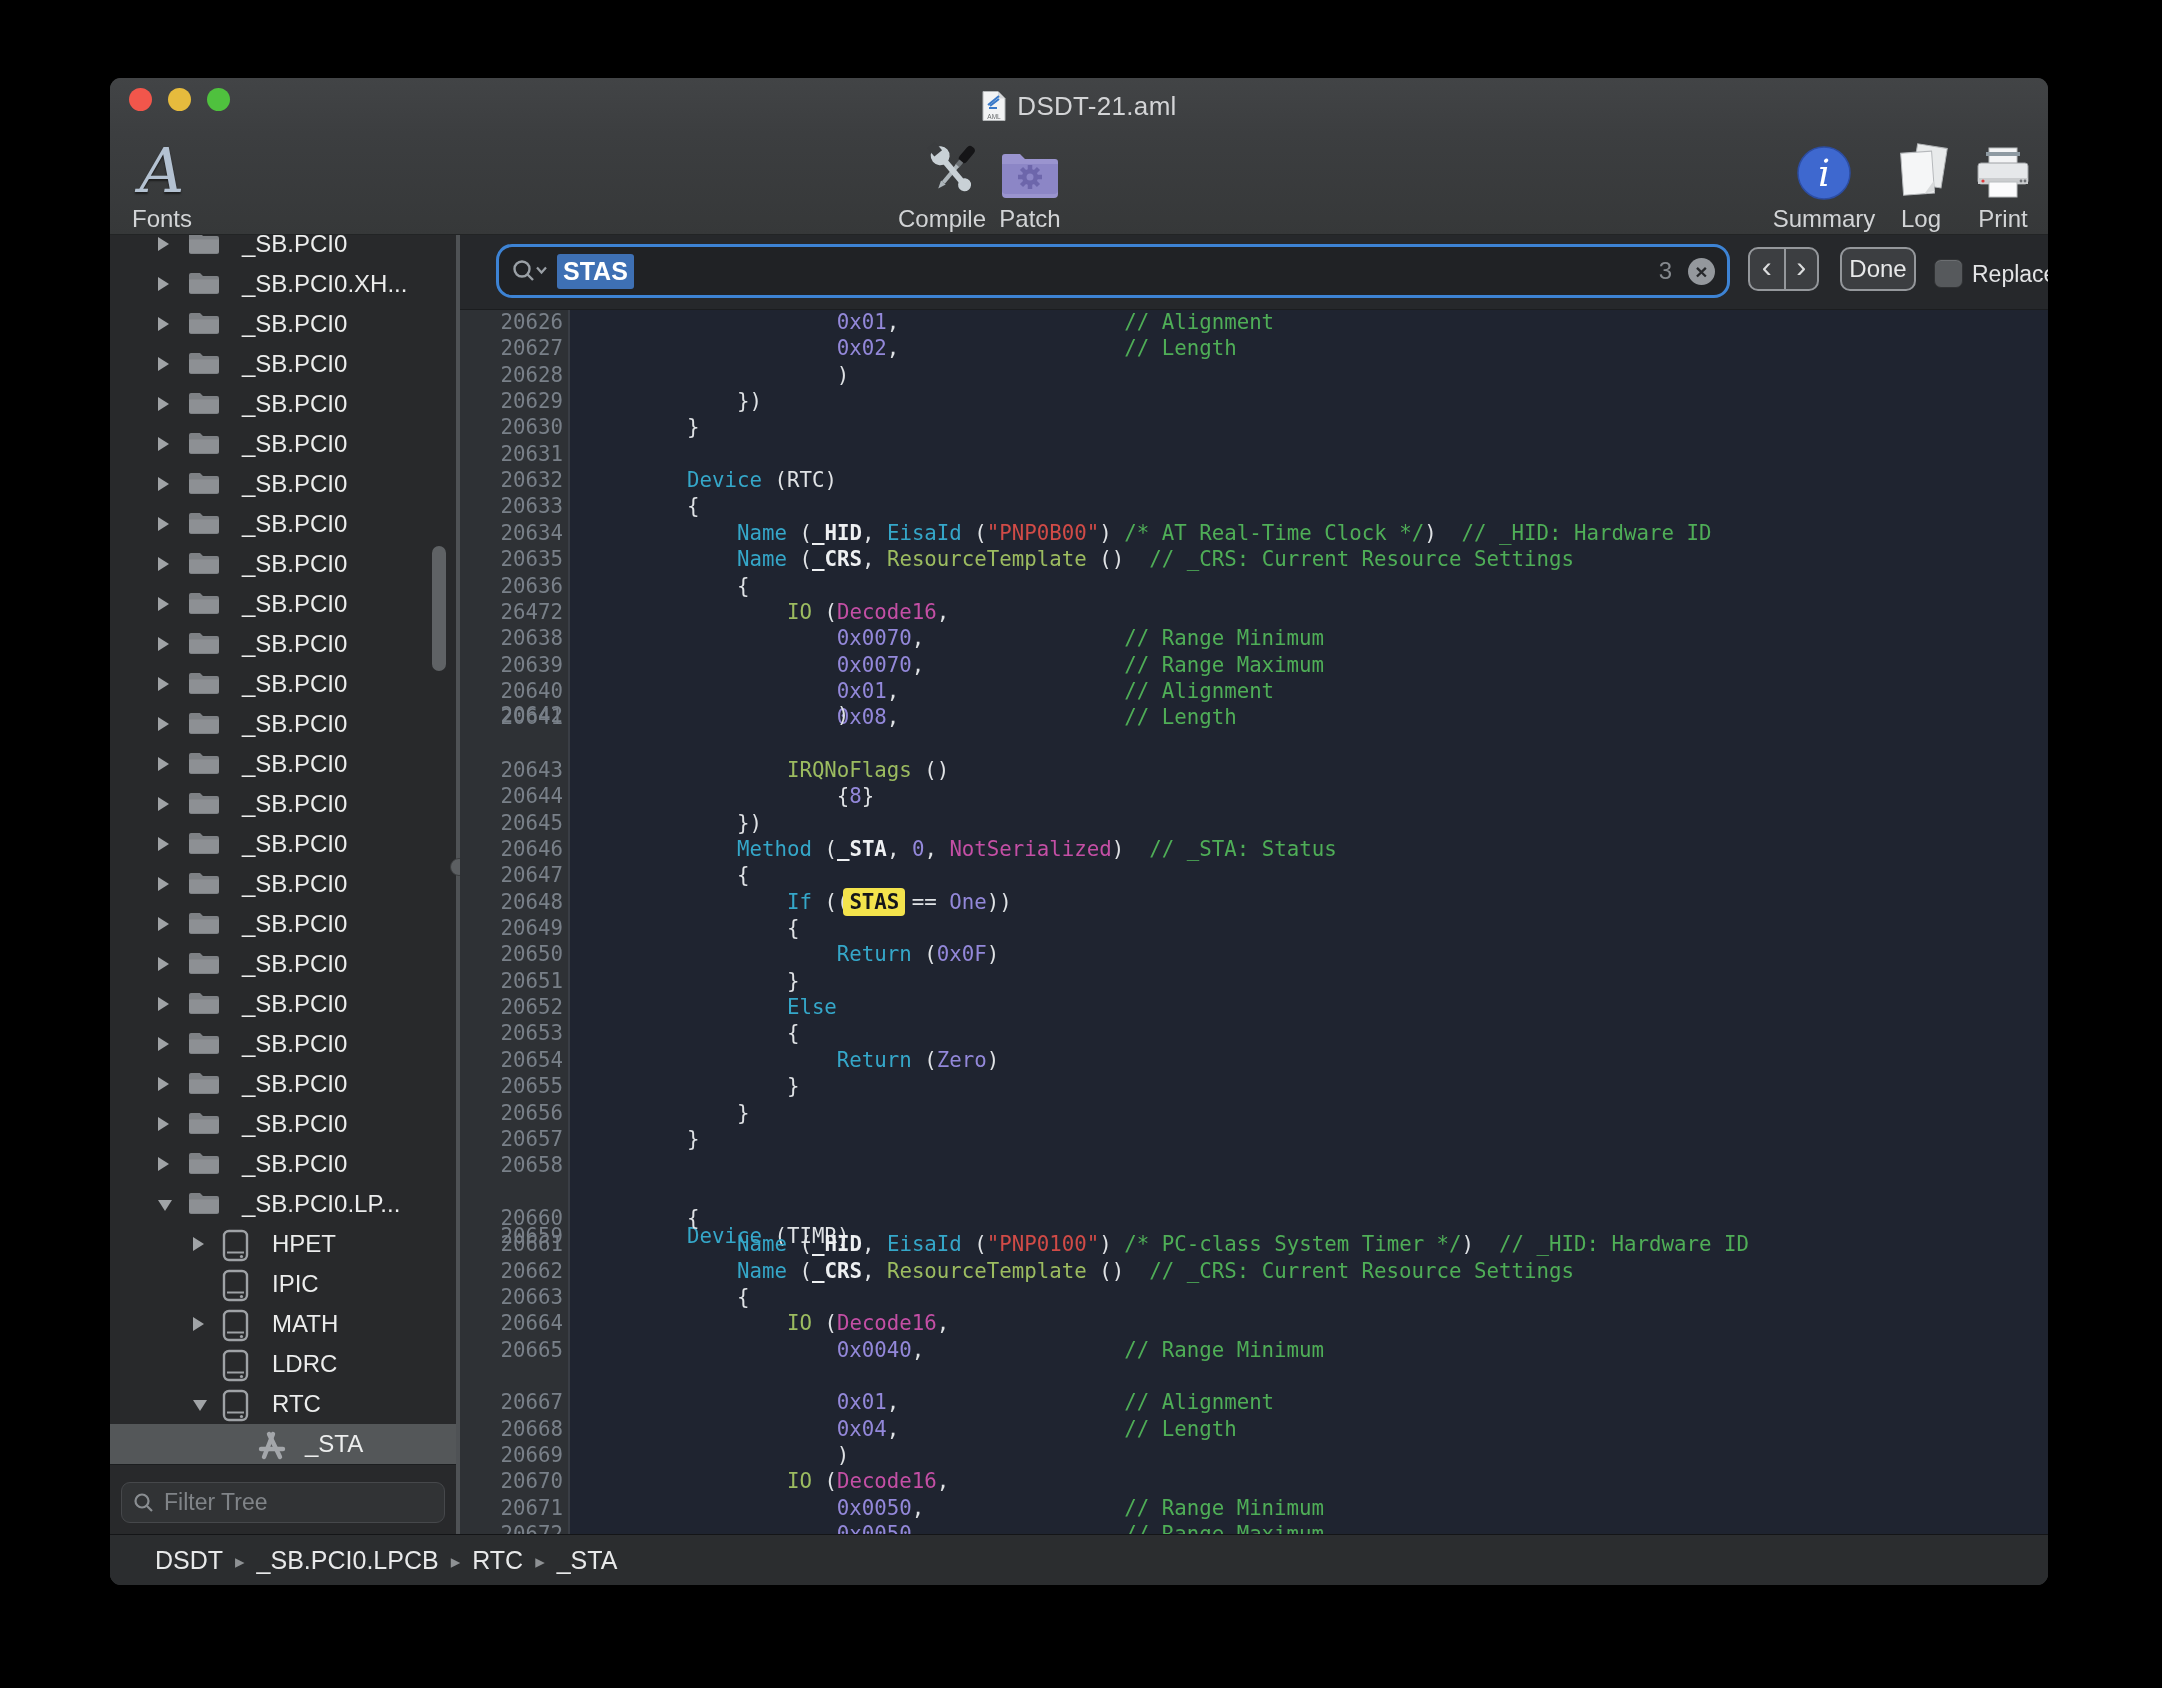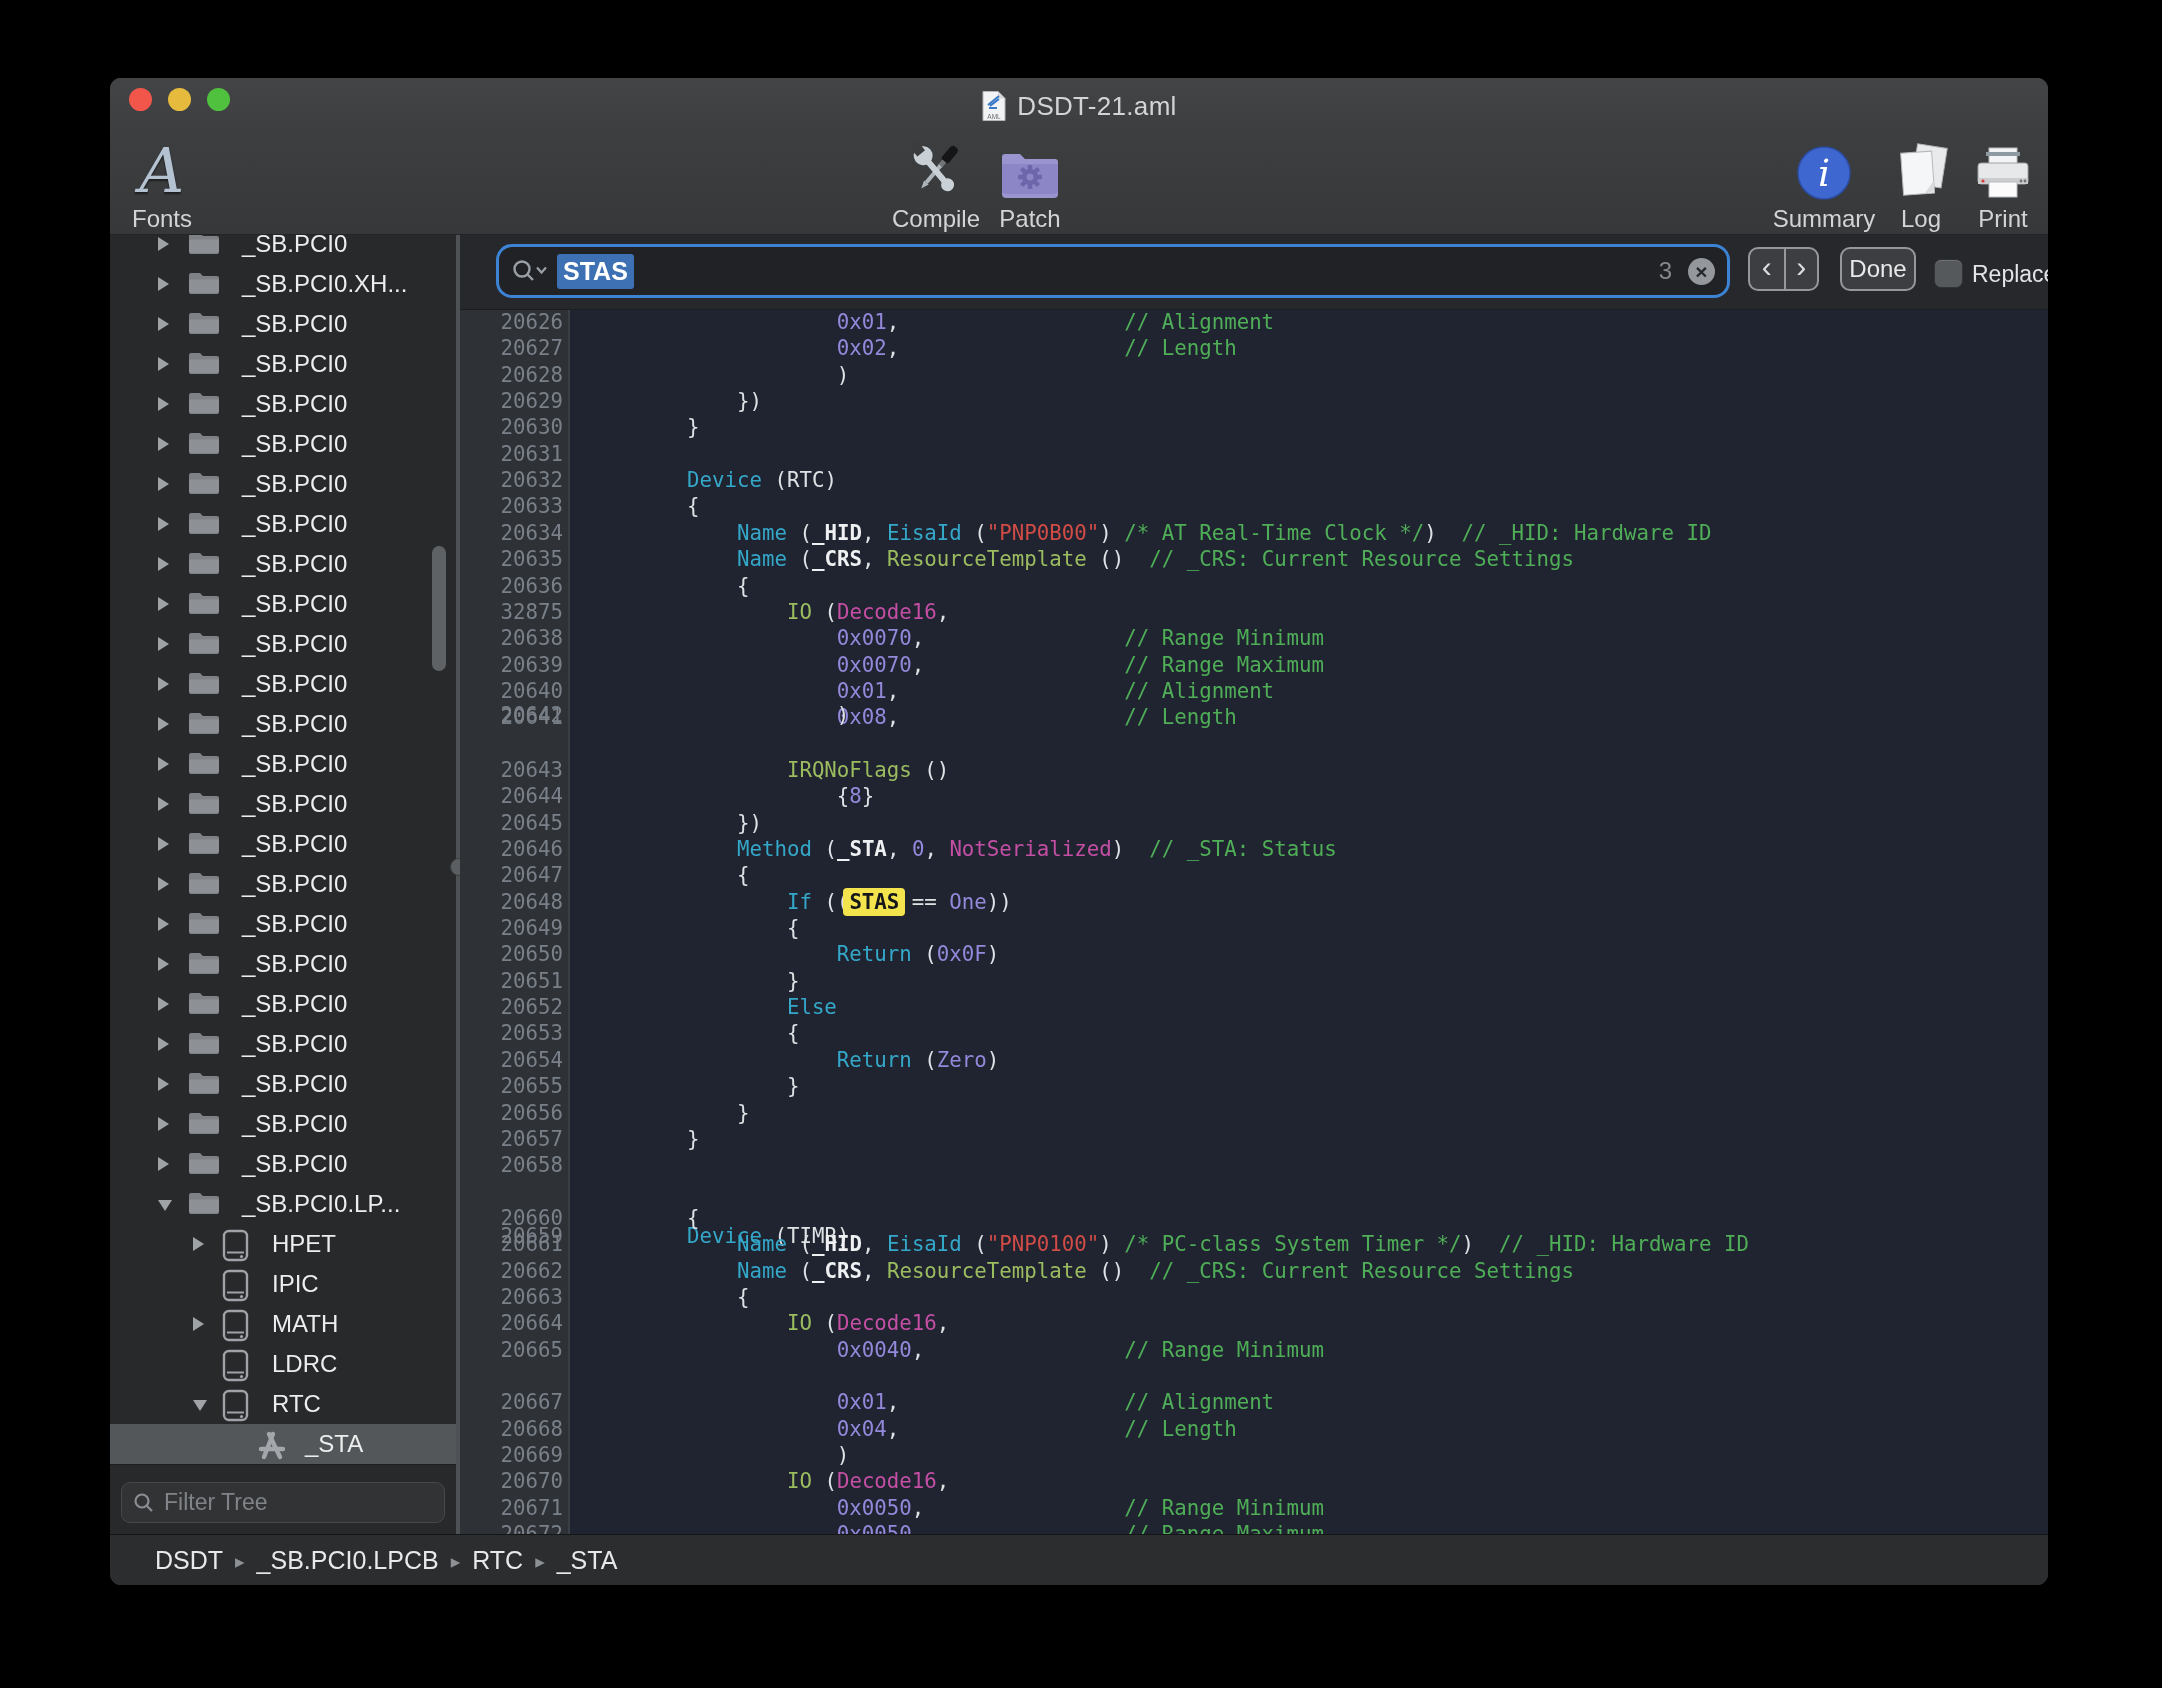--- a/index.html
+++ b/index.html
@@ -101,21 +101,21 @@
       </div>
     </div>
 
     <div class="toolbar">
       <div class="tb-item" style="left:8px;width:88px;">
         <span class="tb-icon">
             <span class="fonts-A">A</span>
           </span>
         <span class="tb-label">Fonts</span>
       </div>
-      <div class="tb-item" style="left:776px;width:100px;">
+      <div class="tb-item" style="left:776px;width:100px;align-items:flex-end;">
         <span class="tb-icon">
           <svg width="66" height="62" viewBox="0 0 66 62">
             <g transform="rotate(40 33 31)">
               <rect x="28.5" y="0" width="9" height="19" rx="4" fill="#151517"></rect>
               <rect x="30.5" y="18" width="5" height="7" fill="#6f7478"></rect>
               <rect x="31" y="24" width="4" height="22" fill="#aeb6bb"></rect>
               <path d="M30 46 l6 0 l-3 8 z" fill="#aeb6bb"></path>
             </g>
             <g transform="rotate(-40 33 31)">
               <circle cx="33" cy="11" r="9.5" fill="#c9d1d6"></circle>
@@ -528,21 +528,21 @@
             <div class="cl" style="top: 100.35px;"><span class="ln">20627</span><span class="lc"><span class="tp">                    </span><span class="tn">0x02</span><span class="tp">,                  </span><span class="tc">// Length</span></span></div>
             <div class="cl" style="top: 126.7px;"><span class="ln">20628</span><span class="lc"><span class="tp">                    )</span></span></div>
             <div class="cl" style="top: 153.05px;"><span class="ln">20629</span><span class="lc"><span class="tp">            })</span></span></div>
             <div class="cl" style="top: 179.4px;"><span class="ln">20630</span><span class="lc"><span class="tp">        }</span></span></div>
             <div class="cl" style="top: 205.75px;"><span class="ln">20631</span><span class="lc"></span></div>
             <div class="cl" style="top: 232.1px;"><span class="ln">20632</span><span class="lc"><span class="tp">        </span><span class="tk">Device</span><span class="tp"> (RTC)</span></span></div>
             <div class="cl" style="top: 258.45px;"><span class="ln">20633</span><span class="lc"><span class="tp">        {</span></span></div>
             <div class="cl" style="top: 284.8px;"><span class="ln">20634</span><span class="lc"><span class="tp">            </span><span class="tk">Name</span><span class="tp"> (</span><span class="tb2">_HID</span><span class="tp">, </span><span class="tk">EisaId</span><span class="tp"> (</span><span class="ts">"PNP0B00"</span><span class="tp">) </span><span class="tc">/* AT Real-Time Clock */</span><span class="tp">)  </span><span class="tc">// _HID: Hardware ID</span></span></div>
             <div class="cl" style="top: 311.15px;"><span class="ln">20635</span><span class="lc"><span class="tp">            </span><span class="tk">Name</span><span class="tp"> (</span><span class="tb2">_CRS</span><span class="tp">, </span><span class="tr">ResourceTemplate</span><span class="tp"> ()  </span><span class="tc">// _CRS: Current Resource Settings</span></span></div>
             <div class="cl" style="top: 337.5px;"><span class="ln">20636</span><span class="lc"><span class="tp">            {</span></span></div>
-            <div class="cl" style="top: 363.85px;"><span class="ln">32875</span><span class="lc"><span class="tp">                </span><span class="tr">IO</span><span class="tp"> (</span><span class="tm">Decode16</span><span class="tp">,</span></span></div>
+            <div class="cl" style="top: 363.85px;"><span class="ln">26472</span><span class="lc"><span class="tp">                </span><span class="tr">IO</span><span class="tp"> (</span><span class="tm">Decode16</span><span class="tp">,</span></span></div>
             <div class="cl" style="top: 390.2px;"><span class="ln">20638</span><span class="lc"><span class="tp">                    </span><span class="tn">0x0070</span><span class="tp">,                </span><span class="tc">// Range Minimum</span></span></div>
             <div class="cl" style="top: 416.55px;"><span class="ln">20639</span><span class="lc"><span class="tp">                    </span><span class="tn">0x0070</span><span class="tp">,                </span><span class="tc">// Range Maximum</span></span></div>
             <div class="cl" style="top: 442.9px;"><span class="ln">20640</span><span class="lc"><span class="tp">                    </span><span class="tn">0x01</span><span class="tp">,                  </span><span class="tc">// Alignment</span></span></div>
             <div class="cl" style="top: 469.25px;"><span class="ln">20641</span><span class="lc"><span class="tp">                    </span><span class="tn">0x08</span><span class="tp">,                  </span><span class="tc">// Length</span></span></div>
             <div class="cl" style="top: 467px;"><span class="ln">20642</span><span class="lc"><span class="tp">                    )</span></span></div>
             <div class="cl" style="top: 521.95px;"><span class="ln">20643</span><span class="lc"><span class="tp">                </span><span class="tr">IRQNoFlags</span><span class="tp"> ()</span></span></div>
             <div class="cl" style="top: 548.3px; padding-left: 22px;"><span class="ln">20644</span><span class="lc"><span class="tp">                    {</span><span class="tn">8</span><span class="tp">}</span></span></div>
             <div class="cl" style="top: 574.65px;"><span class="ln">20645</span><span class="lc"><span class="tp">            })</span></span></div>
             <div class="cl" style="top: 601px;"><span class="ln">20646</span><span class="lc"><span class="tp">            </span><span class="tk">Method</span><span class="tp"> (</span><span class="tb2">_STA</span><span class="tp">, </span><span class="tn">0</span><span class="tp">, </span><span class="tm">NotSerialized</span><span class="tp">)  </span><span class="tc">// _STA: Status</span></span></div>
             <div class="cl" style="top: 627.35px;"><span class="ln">20647</span><span class="lc"><span class="tp">            {</span></span></div>

